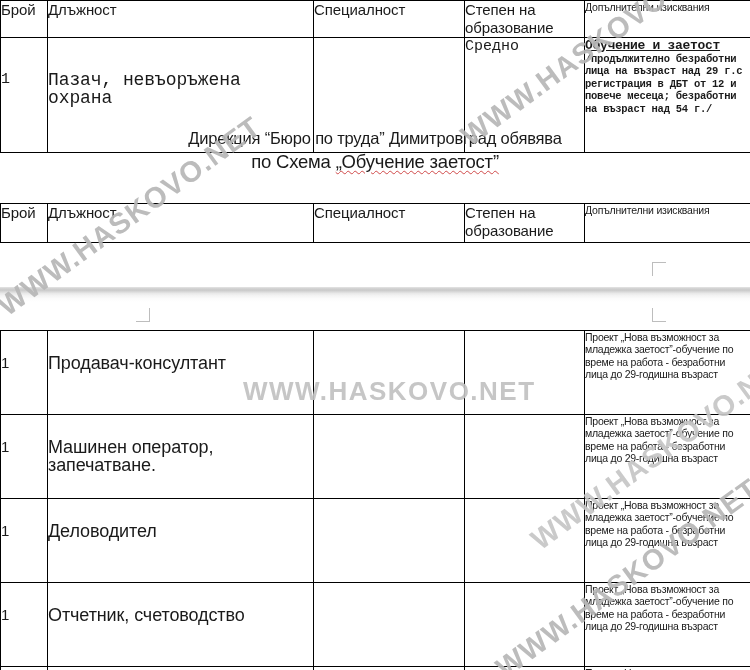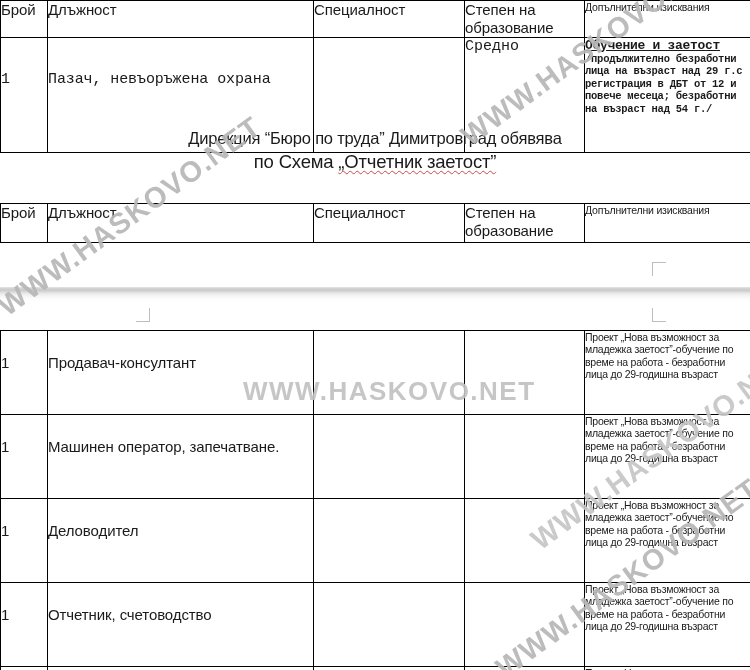--- a/index.html
+++ b/index.html
@@ -30,21 +30,21 @@
 
   .cell-pad{padding:3px 4px 3px 5px;margin-top:12px;}
 
   
   .hdr{font-size:15px;line-height:18px;letter-spacing:-0.1px;}
   .hdr-extra{font-size:10.5px;line-height:12px;font-weight:bold;letter-spacing:-0.2px;}
 
   .count{
     text-align:center;font-size:15px;line-height:18px;
   }
-  .pos{font-size:15px;line-height:18px;letter-spacing:-0.1px;}
+  .pos{font-size:18px;line-height:18px;letter-spacing:-0.1px;}
   .edu{font-size:15px;line-height:18px;}
 
   
   .req{
     font-size:10.5px;line-height:12.4px;letter-spacing:-0.25px;
     padding:1px 3px 2px 4px;
   }
   .req b{font-weight:bold;}
   .req .ttl{
     font-size:13px;line-height:15px;font-weight:bold;
@@ -151,21 +151,21 @@
         <span class="ttl">Обучение и заетост</span>
         <b>/продължително безработни лица на възраст над 29 г.с регистрация в ДБТ от 12 и повече месеца;  безработни на възраст над 54 г./</b>
       </td>
     </tr>
   </tbody>
 </table>
 
 <div id="announcement">
   <div class="ann-line1">Дирекция “Бюро по труда” Димитровград  обявява</div>
   <div class="ann-line3">
-    <span>по Схема </span><span class="u">„Отчетник заетост”</span>
+    <span>по Схема </span><span class="u">„Обучение заетост”</span>
   </div>
 </div>
 
 <table id="table-head2" class="doc-table">
   <colgroup>
     <col class="col-count">
       <col class="col-position">
       <col class="col-speciality">
     <col class="col-education">
       <col class="col-extra">

